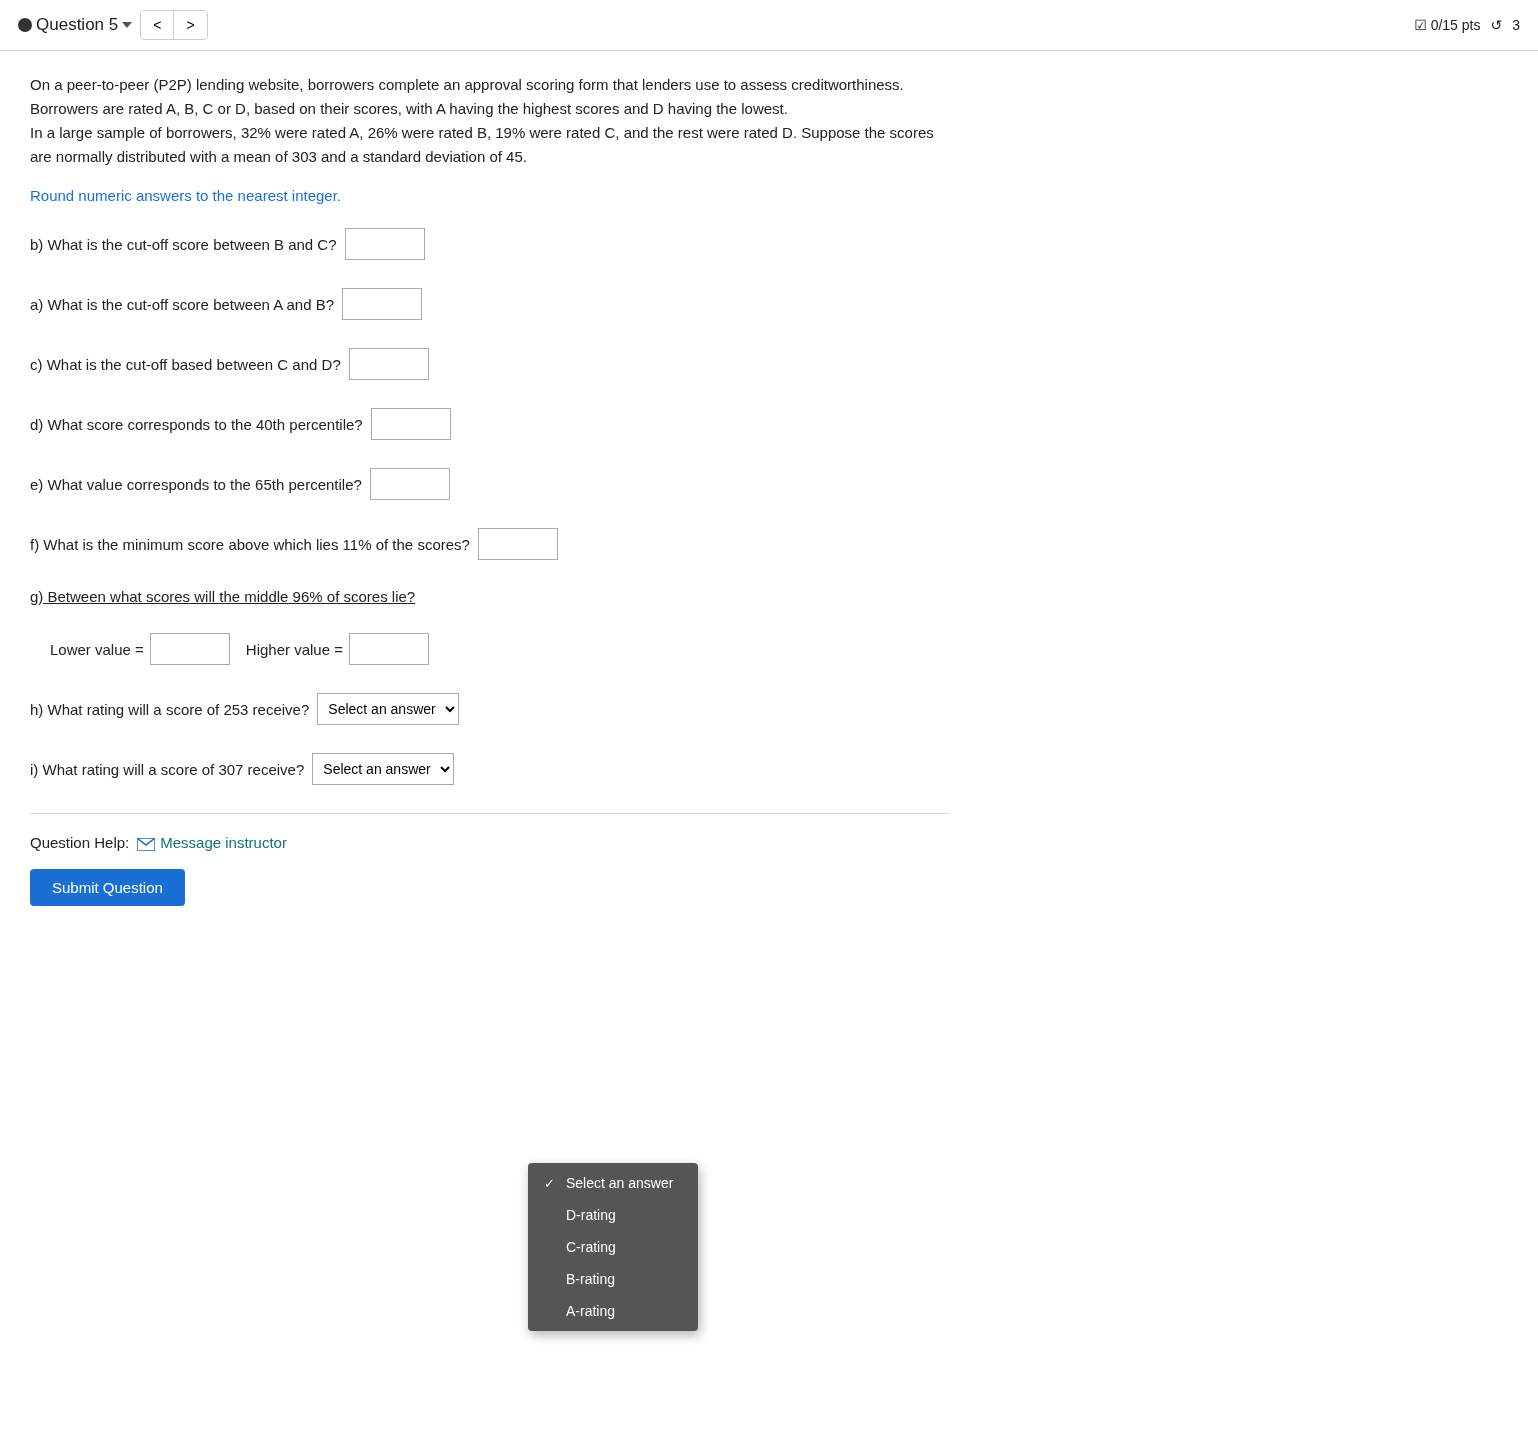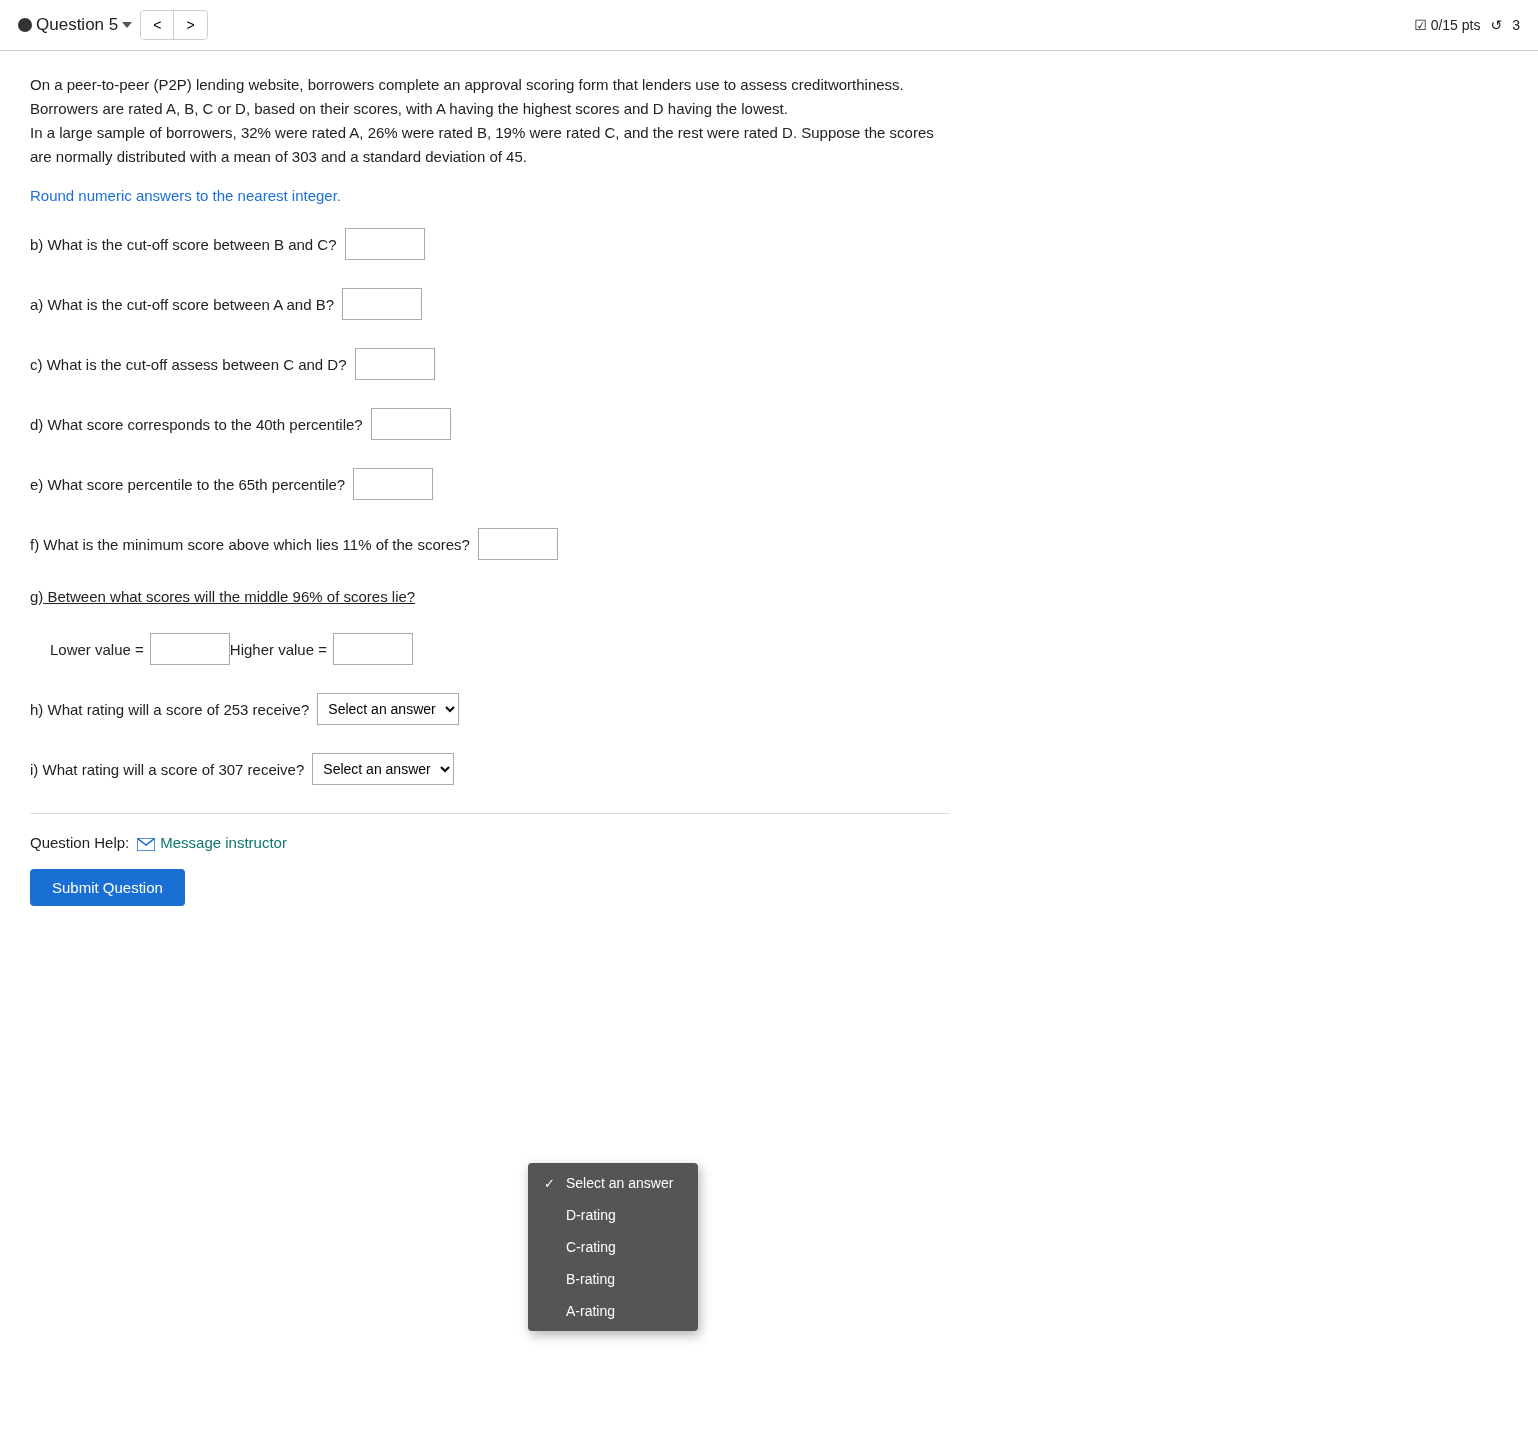--- a/index.html
+++ b/index.html
@@ -120,20 +120,21 @@
       margin-bottom: 28px;
     }
     .question-part-g .part-label {
       font-size: 15px;
       margin-bottom: 28px;
       text-decoration: underline;
     }
     .part-g-inputs {
       display: flex;
       align-items: center;
+      gap: 16px;
       flex-wrap: wrap;
       margin-left: 20px;
     }
     .part-g-inputs .input-group {
       display: flex;
       align-items: center;
       gap: 6px;
     }
 
     .question-help {
@@ -234,33 +235,33 @@
   </div>
 
   
   <div class="question-part">
     <label>a) What is the cut-off score between A and B?</label>
     <input class="answer-input" type="text" style="">
   </div>
 
   
   <div class="question-part">
-    <label>c) What is the cut-off assess between C and D?</label>
+    <label>c) What is the cut-off based between C and D?</label>
     <input class="answer-input" type="text" style="">
   </div>
 
   
   <div class="question-part">
     <label>d) What score corresponds to the 40th percentile?</label>
     <input class="answer-input" type="text" style="">
   </div>
 
   
   <div class="question-part">
-    <label>e) What score percentile to the 65th percentile?</label>
+    <label>e) What value corresponds to the 65th percentile?</label>
     <input class="answer-input" type="text" style="">
   </div>
 
   
   <div class="question-part">
     <label>f) What is the minimum score above which lies 11% of the scores?</label>
     <input class="answer-input" type="text" style="">
   </div>
 
   

